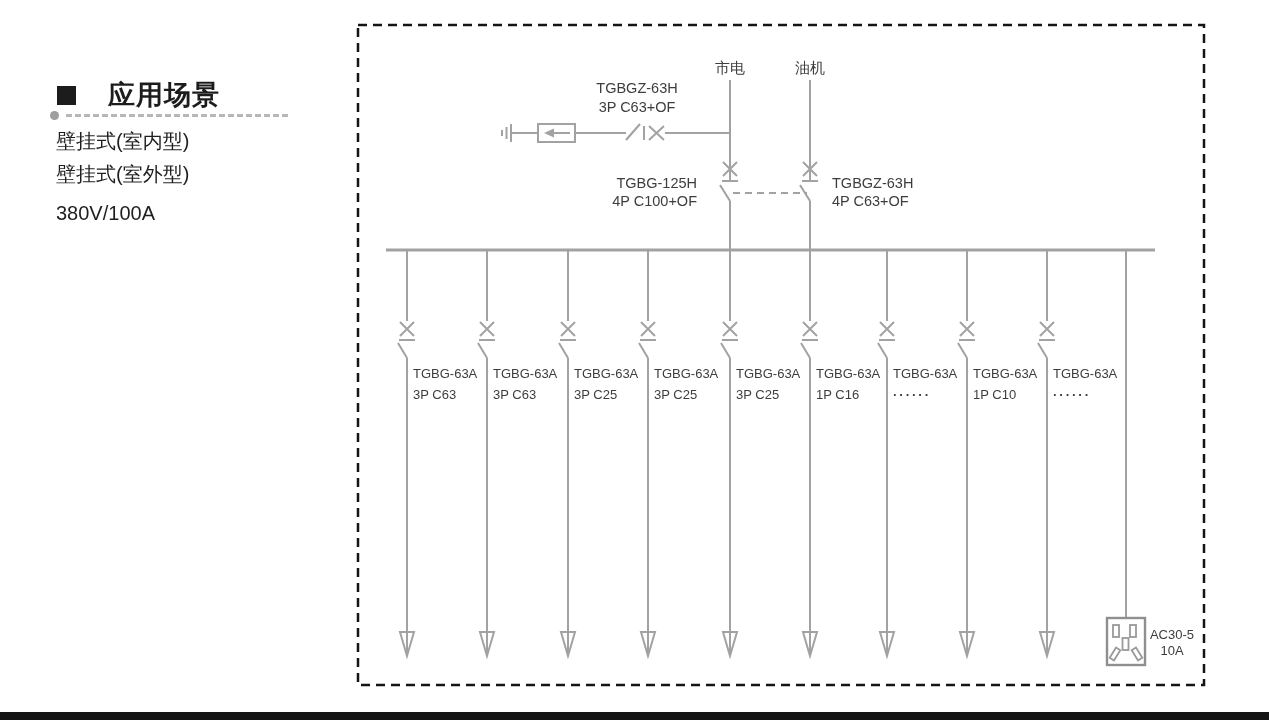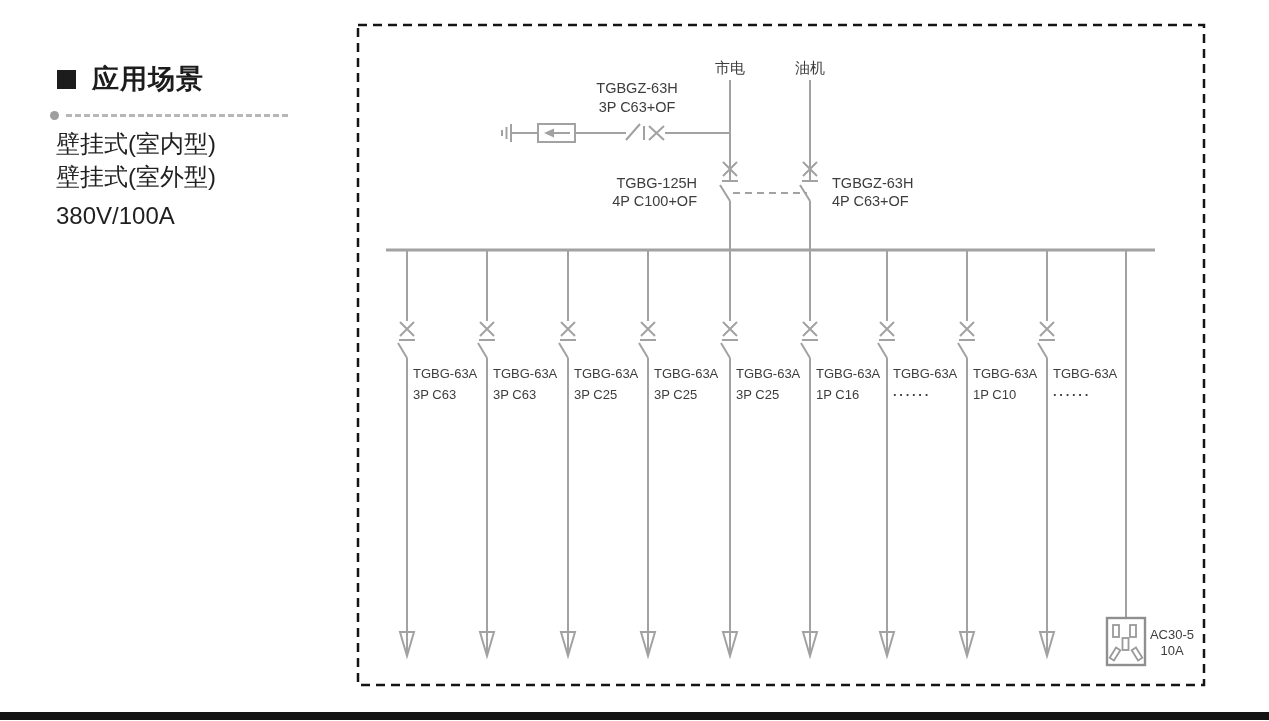--- a/index.html
+++ b/index.html
@@ -1,25 +1,25 @@
 <!DOCTYPE html>
 <html><head>
 <meta charset="utf-8">
 <style>
   html,body{margin:0;padding:0;background:#ffffff;}
   .page{position:relative;width:1269px;height:721px;background:#ffffff;overflow:hidden;
         font-family:"Liberation Sans","DejaVu Sans",sans-serif;}
   
   .title-row{position:absolute;left:57px;top:61px;display:flex;align-items:center;}
   .title-sq{width:19px;height:19px;background:#1c1c1c;margin-right:16px;flex:0 0 auto;}
-  .title-text{font-size:27px;font-weight:700;color:#1c1c1c;letter-spacing:1px;margin:0;}
+  .title-text{font-size:27px;font-weight:700;color:#1c1c1c;letter-spacing:1px;margin:16px;}
   .sep{position:absolute;left:50px;top:111px;width:238px;height:10px;}
   .sep .dot{position:absolute;left:0;top:0;width:9px;height:9px;border-radius:50%;background:#9e9e9e;}
   .sep .dashline{position:absolute;left:16px;right:0;top:3px;border-top:3px dashed #b7b7b7;}
-  .feature{position:absolute;left:56px;font-size:24px;color:#1f1f1f;}
+  .feature{position:absolute;left:56px;font-size:20px;color:#1f1f1f;}
   .f0{top:128px;} .f1{top:161px;} .f2{top:202px;}
   
   .diagram{position:absolute;left:0;top:0;}
   .gl{stroke:#a2a2a2;stroke-width:2;fill:none;}
   .glthick{stroke:#a2a2a2;stroke-width:3;fill:none;}
   .dash{stroke-dasharray:7 5;}
   .skt{stroke:#8f8f8f;stroke-width:2.4;fill:#ffffff;}
   .skt-slot{stroke:#9a9a9a;stroke-width:1.8;fill:none;}
   .lbl{font-family:"Liberation Sans","DejaVu Sans",sans-serif;font-size:13px;fill:#3d3d3d;}
   .lbl14{font-family:"Liberation Sans","DejaVu Sans",sans-serif;font-size:14.5px;fill:#3d3d3d;}

